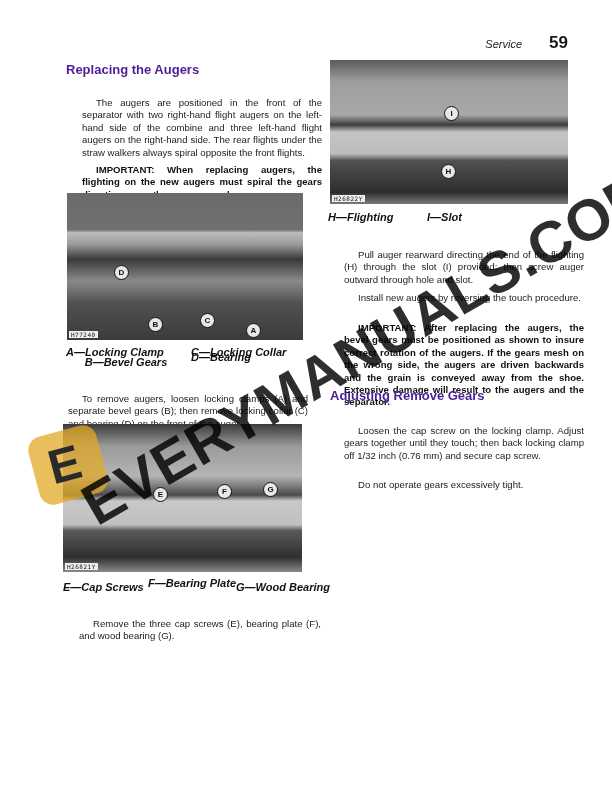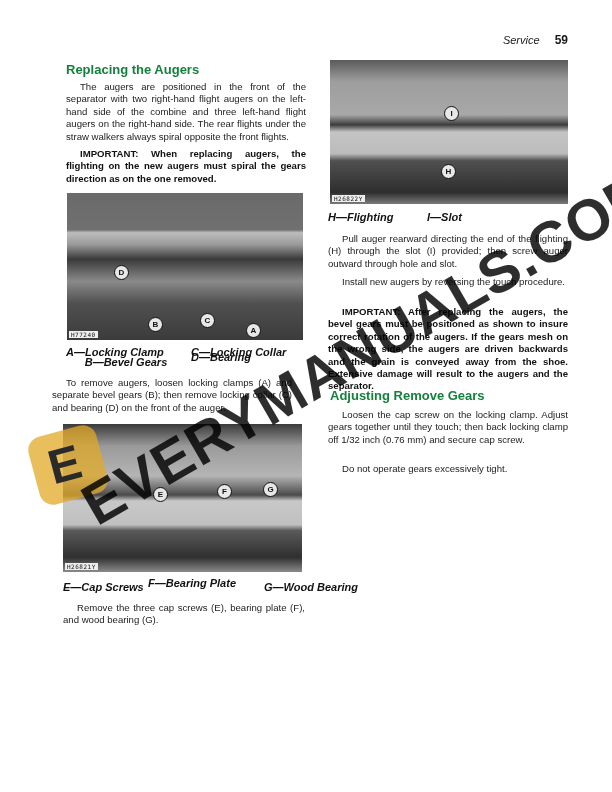--- a/index.html
+++ b/index.html
@@ -1,23 +1,23 @@
 <!DOCTYPE html>
 <html><head>
   <meta charset="utf-8">
   <style>
     html, body { margin: 0; padding: 0; background: #ffffff; }
     body { width: 612px; height: 792px; position: relative; overflow: hidden;
            font-family: "Liberation Sans", sans-serif; color: #1a1a1a; }
     .abs { position: absolute; }
     .header { top: 33px; right: 44px; font-size: 11px; }
-    .header .sec { font-style: italic; margin-right: 12px; }
-    .header .pg { font-weight: bold; font-size: 12px; }
-    h2 { margin: 0; font-size: 13px; font-weight: bold; color: #15803d; }
-    p { margin: 0; font-size: 9.6px; line-height: 12.4px; text-align: justify; color: #222; }
+    .header .sec { font-style: italic; margin-right: 24px; }
+    .header .pg { font-weight: bold; font-size: 17px; }
+    h2 { margin: 0; font-size: 13px; font-weight: bold; color: #4c1d95; }
+    p { margin: 16px; font-size: 9.6px; line-height: 12.4px; text-align: justify; color: #222; }
     p.ind { text-indent: 14px; }
     p.imp { font-weight: bold; color: #111; }
     .cap { font-size: 11px; font-weight: bold; color: #111; line-height: 10px; font-style: italic; }
     .photo { background: #4a4a4a; overflow: hidden; }
     .callout { position: absolute; width: 13px; height: 13px; border-radius: 50%;
                background: #e8e8e8; border: 1px solid #111; font-size: 8px; font-weight: bold;
                text-align: center; line-height: 13px; color: #111; }
     .code { position: absolute; left: 2px; bottom: 2px; font-size: 6px; background: #eee;
             color: #111; padding: 0 2px; font-family: "DejaVu Sans Mono", monospace; letter-spacing: 0.5px; }
     .watermark { position: absolute; left: 70px; top: 480px; font-size: 58px; font-weight: bold;
@@ -54,21 +54,21 @@
 <p class="abs ind" style="left:52px; top:377px; width:240px;">To remove augers, loosen locking clamps (A) and separate bevel gears (B); then remove locking collar (C) and bearing (D) on the front of the auger.</p>
 
 <div class="abs photo" style="left:63px; top:424px; width:239px; height:148px; background:linear-gradient(#3a3a3a 0%,#9a9a9a 15%,#b5b5b5 35%,#4a4a4a 48%,#c8c8c8 52%,#c0c0c0 68%,#5a5a5a 72%,#2f2f2f 90%,#8a8a8a 100%);">
   <div class="callout" style="left:90px; top:63px;">E</div>
   <div class="callout" style="left:154px; top:60px;">F</div>
   <div class="callout" style="left:200px; top:58px;">G</div>
   <div class="code">H26821Y</div>
 </div>
 <div class="abs cap" style="left:63px; top:582px;">E—Cap Screws</div>
 <div class="abs cap" style="left:148px; top:578px;">F—Bearing Plate</div>
-<div class="abs cap" style="left:236px; top:582px;margin-left:28px;">G—Wood Bearing</div>
+<div class="abs cap" style="left:236px; top:582px;">G—Wood Bearing</div>
 
 <p class="abs ind" style="left:63px; top:602px; width:242px;">Remove the three cap screws (E), bearing plate (F), and wood bearing (G).</p>
 
 <div class="abs photo" style="left:330px; top:60px; width:238px; height:144px; background:linear-gradient(#5a5a5a 0%,#9e9e9e 15%,#a8a8a8 38%,#3c3c3c 45%,#c4c4c4 50%,#bcbcbc 65%,#505050 70%,#2e2e2e 92%,#7a7a7a 100%);">
   <div class="callout" style="left:114px; top:46px;">I</div>
   <div class="callout" style="left:111px; top:104px;">H</div>
   <div class="code">H26822Y</div>
 </div>
 <div class="abs cap" style="left:328px; top:212px;">H—Flighting</div>
 <div class="abs cap" style="left:427px; top:212px;">I—Slot</div>

